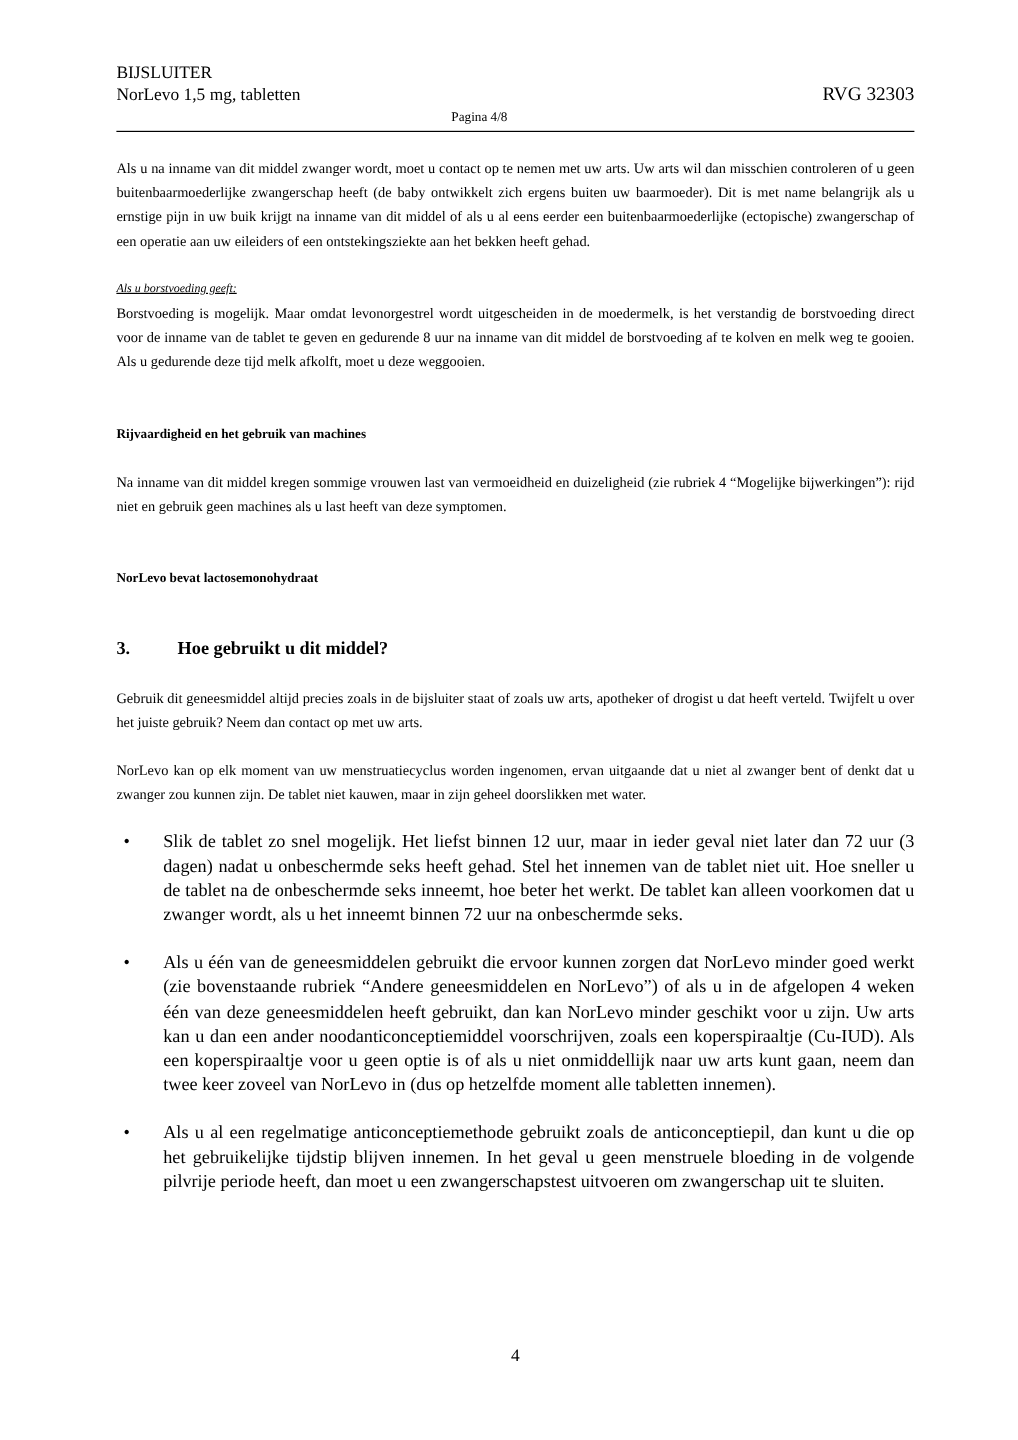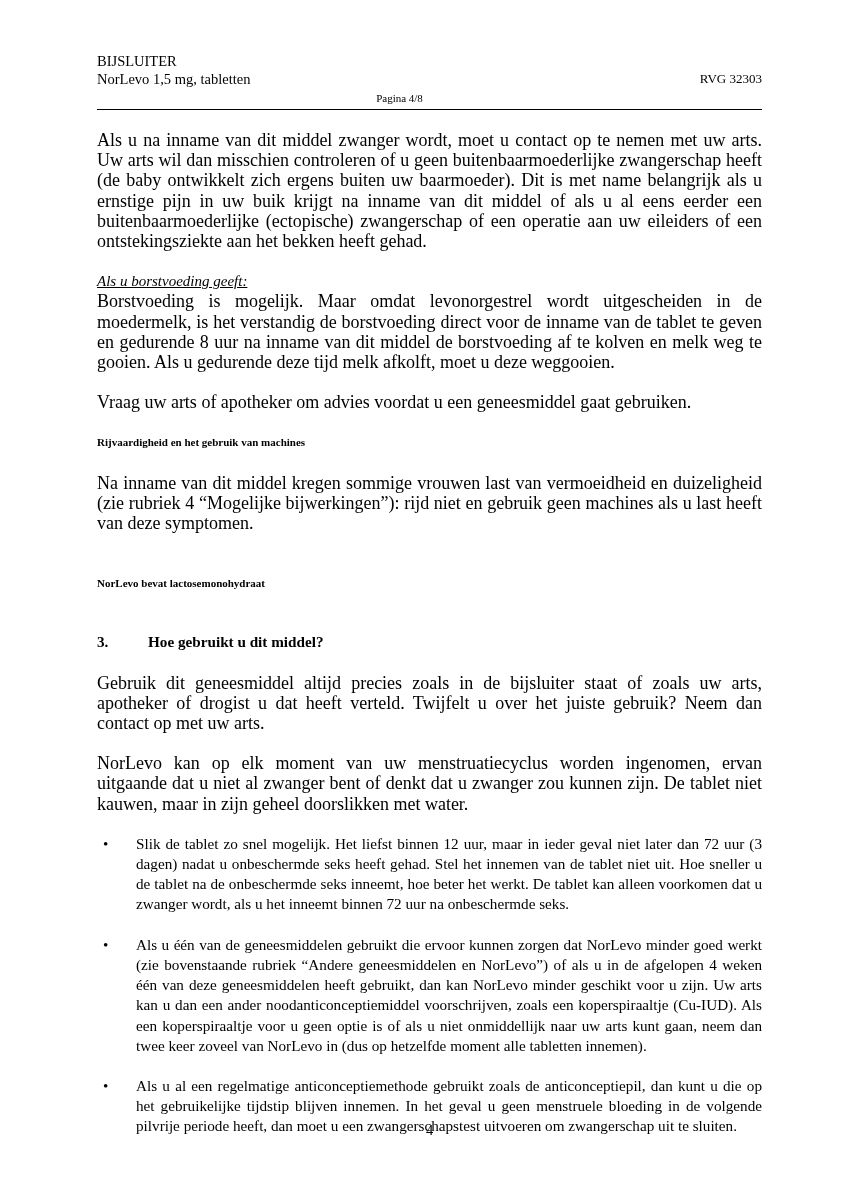--- a/index.html
+++ b/index.html
@@ -32,52 +32,52 @@
   
   .header-row {
     display: flex;
     justify-content: space-between;
     align-items: flex-start;
     font-size: 14.5px;
     line-height: 18px;
   }
   .header-left { text-align: left; }
   .header-right {
-    font-size: 13px;
+    font-size: 16px;
     line-height: 18px;
     padding-top: 18px;
   }
   .header-center {
     text-align: center;
     font-size: 11px;
     line-height: 18px;
     margin-top: 1px;
     padding-right: 60px;
   }
   .header-rule {
     border: 0;
     border-top: 1.4px solid #000;
     margin: 2px 0 0 0;
     width: 665px;
   }
 
   
   p.body {
-    font-size: 18px;
+    font-size: 12px;
     line-height: 20.2px;
     text-align: justify;
     margin: 0;
     -webkit-hyphens: none;
     hyphens: none;
   }
   .gap-lg { height: 20px; }
   .gap-md { height: 19px; }
 
   .subhead-italic {
-    font-size: 15px;
+    font-size: 10px;
     line-height: 20.2px;
     font-style: italic;
     text-decoration: underline;
     margin: 0;
   }
   .subhead-bold {
     font-size: 11px;
     line-height: 20.2px;
     font-weight: bold;
     margin: 0;
@@ -152,21 +152,20 @@
 
     <p class="body">Als u na inname van dit middel zwanger wordt, moet u contact op te nemen met uw arts. Uw arts wil dan misschien controleren of u geen buitenbaarmoederlijke zwangerschap heeft (de baby ontwikkelt zich ergens buiten uw baarmoeder). Dit is met name belangrijk als u ernstige pijn in uw buik krijgt na inname van dit middel of als u al eens eerder een buitenbaarmoederlijke (ectopische) zwangerschap of een operatie aan uw eileiders of een ontstekingsziekte aan het bekken heeft gehad.</p>
 
     <div class="gap-lg"></div>
 
     <p class="subhead-italic">Als u borstvoeding geeft:</p>
     <p class="body">Borstvoeding is mogelijk. Maar omdat levonorgestrel wordt uitgescheiden in de moedermelk, is het verstandig de borstvoeding direct voor de inname van de tablet te geven en gedurende 8 uur na inname van dit middel de borstvoeding af te kolven en melk weg te gooien. Als u gedurende deze tijd melk afkolft, moet u deze weggooien.</p>
 
     <div class="gap-lg"></div>
 
-    <p class="body">Vraag uw arts of apotheker om advies voordat u een geneesmiddel gaat gebruiken.</p>
 
     <div class="gap-lg"></div>
 
     <p class="subhead-bold">Rijvaardigheid en het gebruik van machines</p>
 
     <div class="gap-lg"></div>
 
     <p class="body">Na inname van dit middel kregen sommige vrouwen last van vermoeidheid en duizeligheid (zie rubriek 4 “Mogelijke bijwerkingen”): rijd niet en gebruik geen machines als u last heeft van deze symptomen.</p>
 
     <div class="gap-lg"></div>

